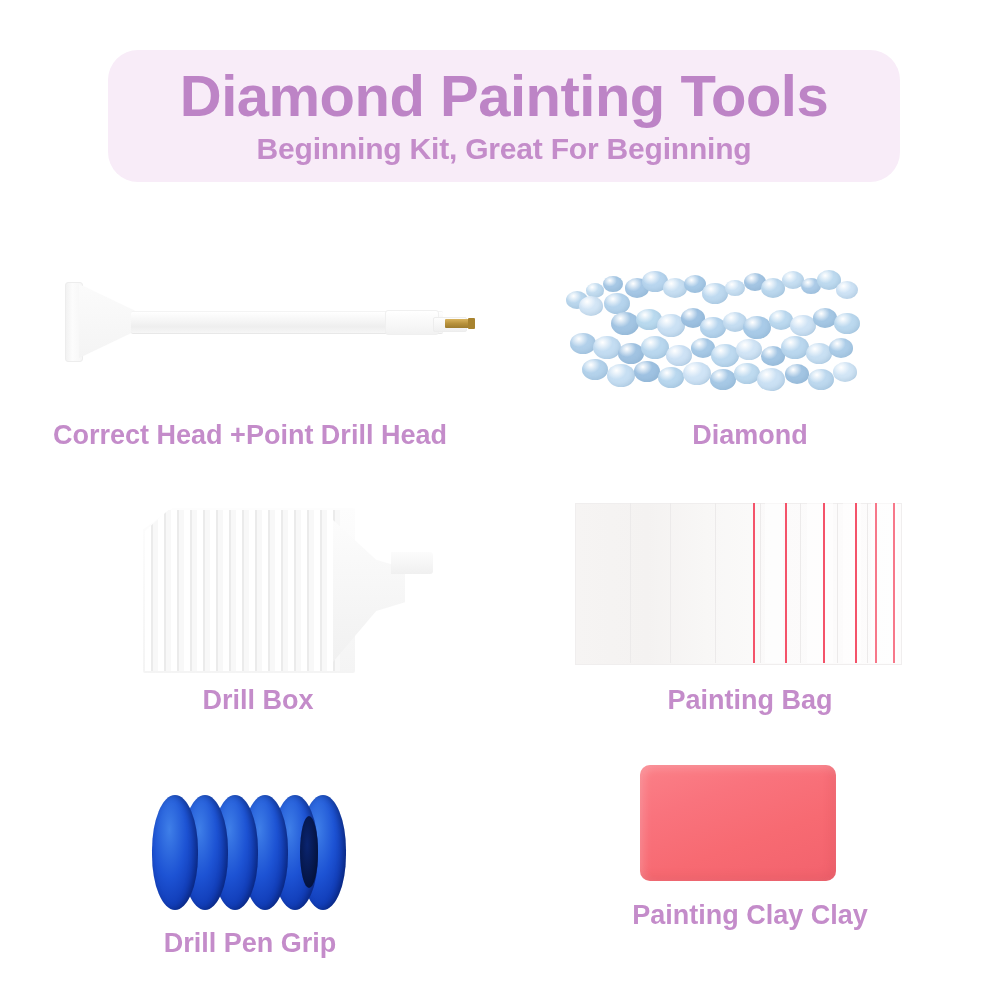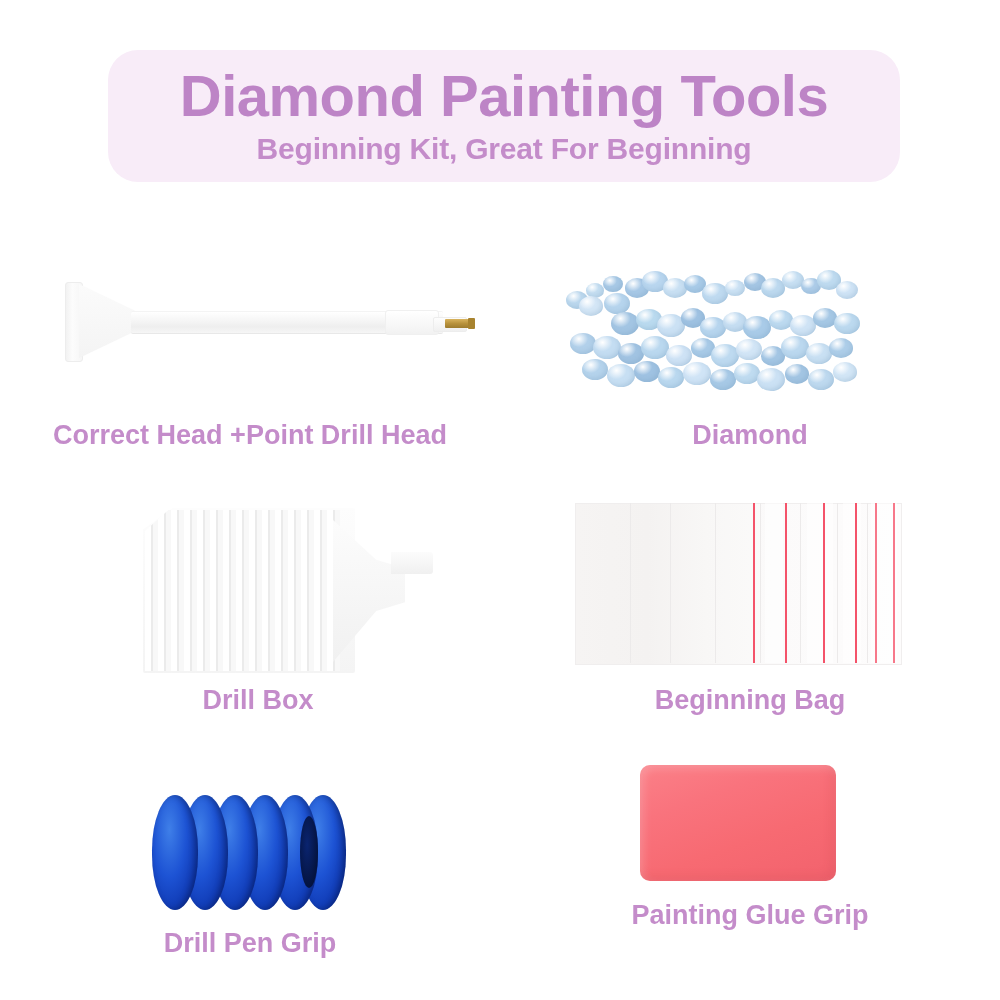--- a/index.html
+++ b/index.html
@@ -258,36 +258,36 @@
         <div class="bag-fold" style="left: 225px;"></div>
         <div class="bag-fold" style="left: 262px;"></div>
         <div class="bag-fold" style="left: 292px;"></div>
         <div class="bag-redline" style="left: 178px;"></div>
         <div class="bag-redline" style="left: 210px;"></div>
         <div class="bag-redline" style="left: 248px;"></div>
         <div class="bag-redline" style="left: 280px;"></div>
         <div class="bag-redline soft" style="left: 300px;"></div>
         <div class="bag-redline soft" style="left: 318px;"></div>
       </div>
-    <div class="caption cap-bag">Beginning Bag</div>
+    <div class="caption cap-bag">Painting Bag</div>
   </div>
 
   <div class="cell" id="cell-grip">
     <div class="art" id="grip-art">
         <div class="grip-seg" style="left: 148px;"></div>
         <div class="grip-seg" style="left: 120px;"></div>
         <div class="grip-seg" style="left: 90px;"></div>
         <div class="grip-seg" style="left: 60px;"></div>
         <div class="grip-seg" style="left: 30px;"></div>
         <div class="grip-seg" style="left: 0px;"></div>
       <div class="grip-hole"></div>
     </div>
     <div class="caption cap-grip">Drill Pen Grip</div>
   </div>
 
   <div class="cell" id="cell-clay">
     <div class="art" id="clay-art">
       <div class="clay-body"></div>
     </div>
-    <div class="caption cap-clay">Painting Glue Grip</div>
+    <div class="caption cap-clay">Painting Clay Clay</div>
   </div>
 
 </div>
 
 </body></html>

